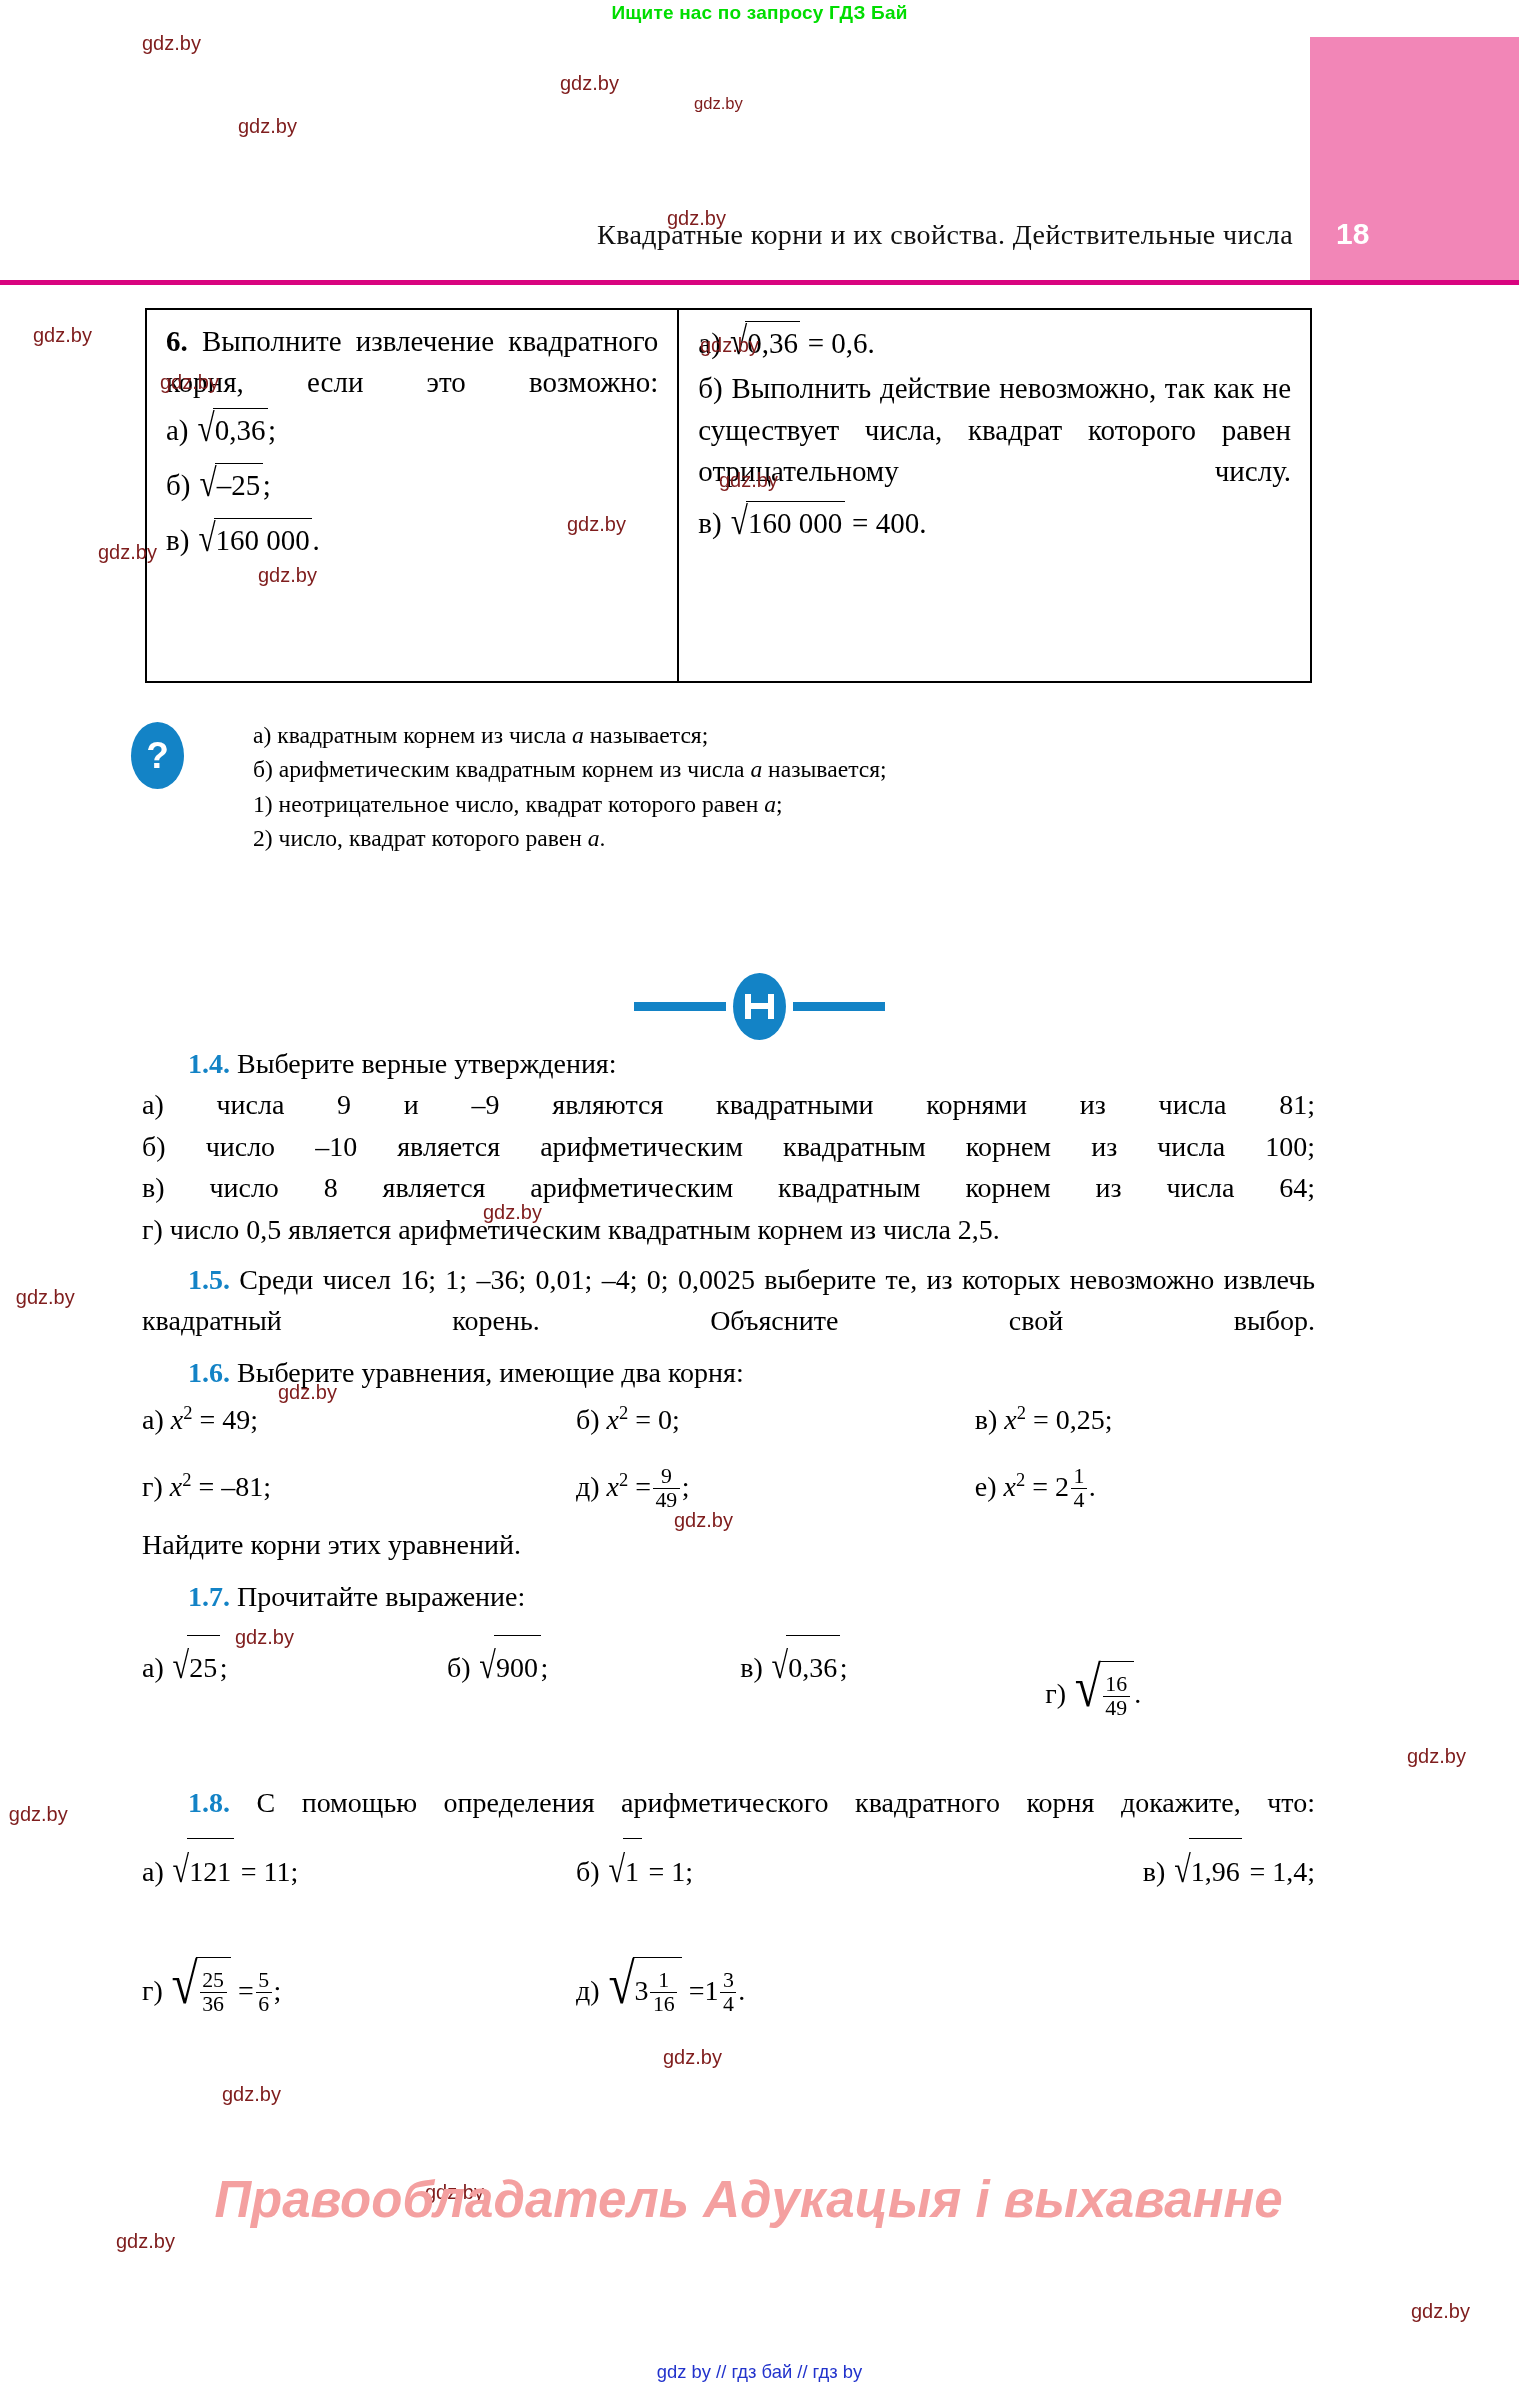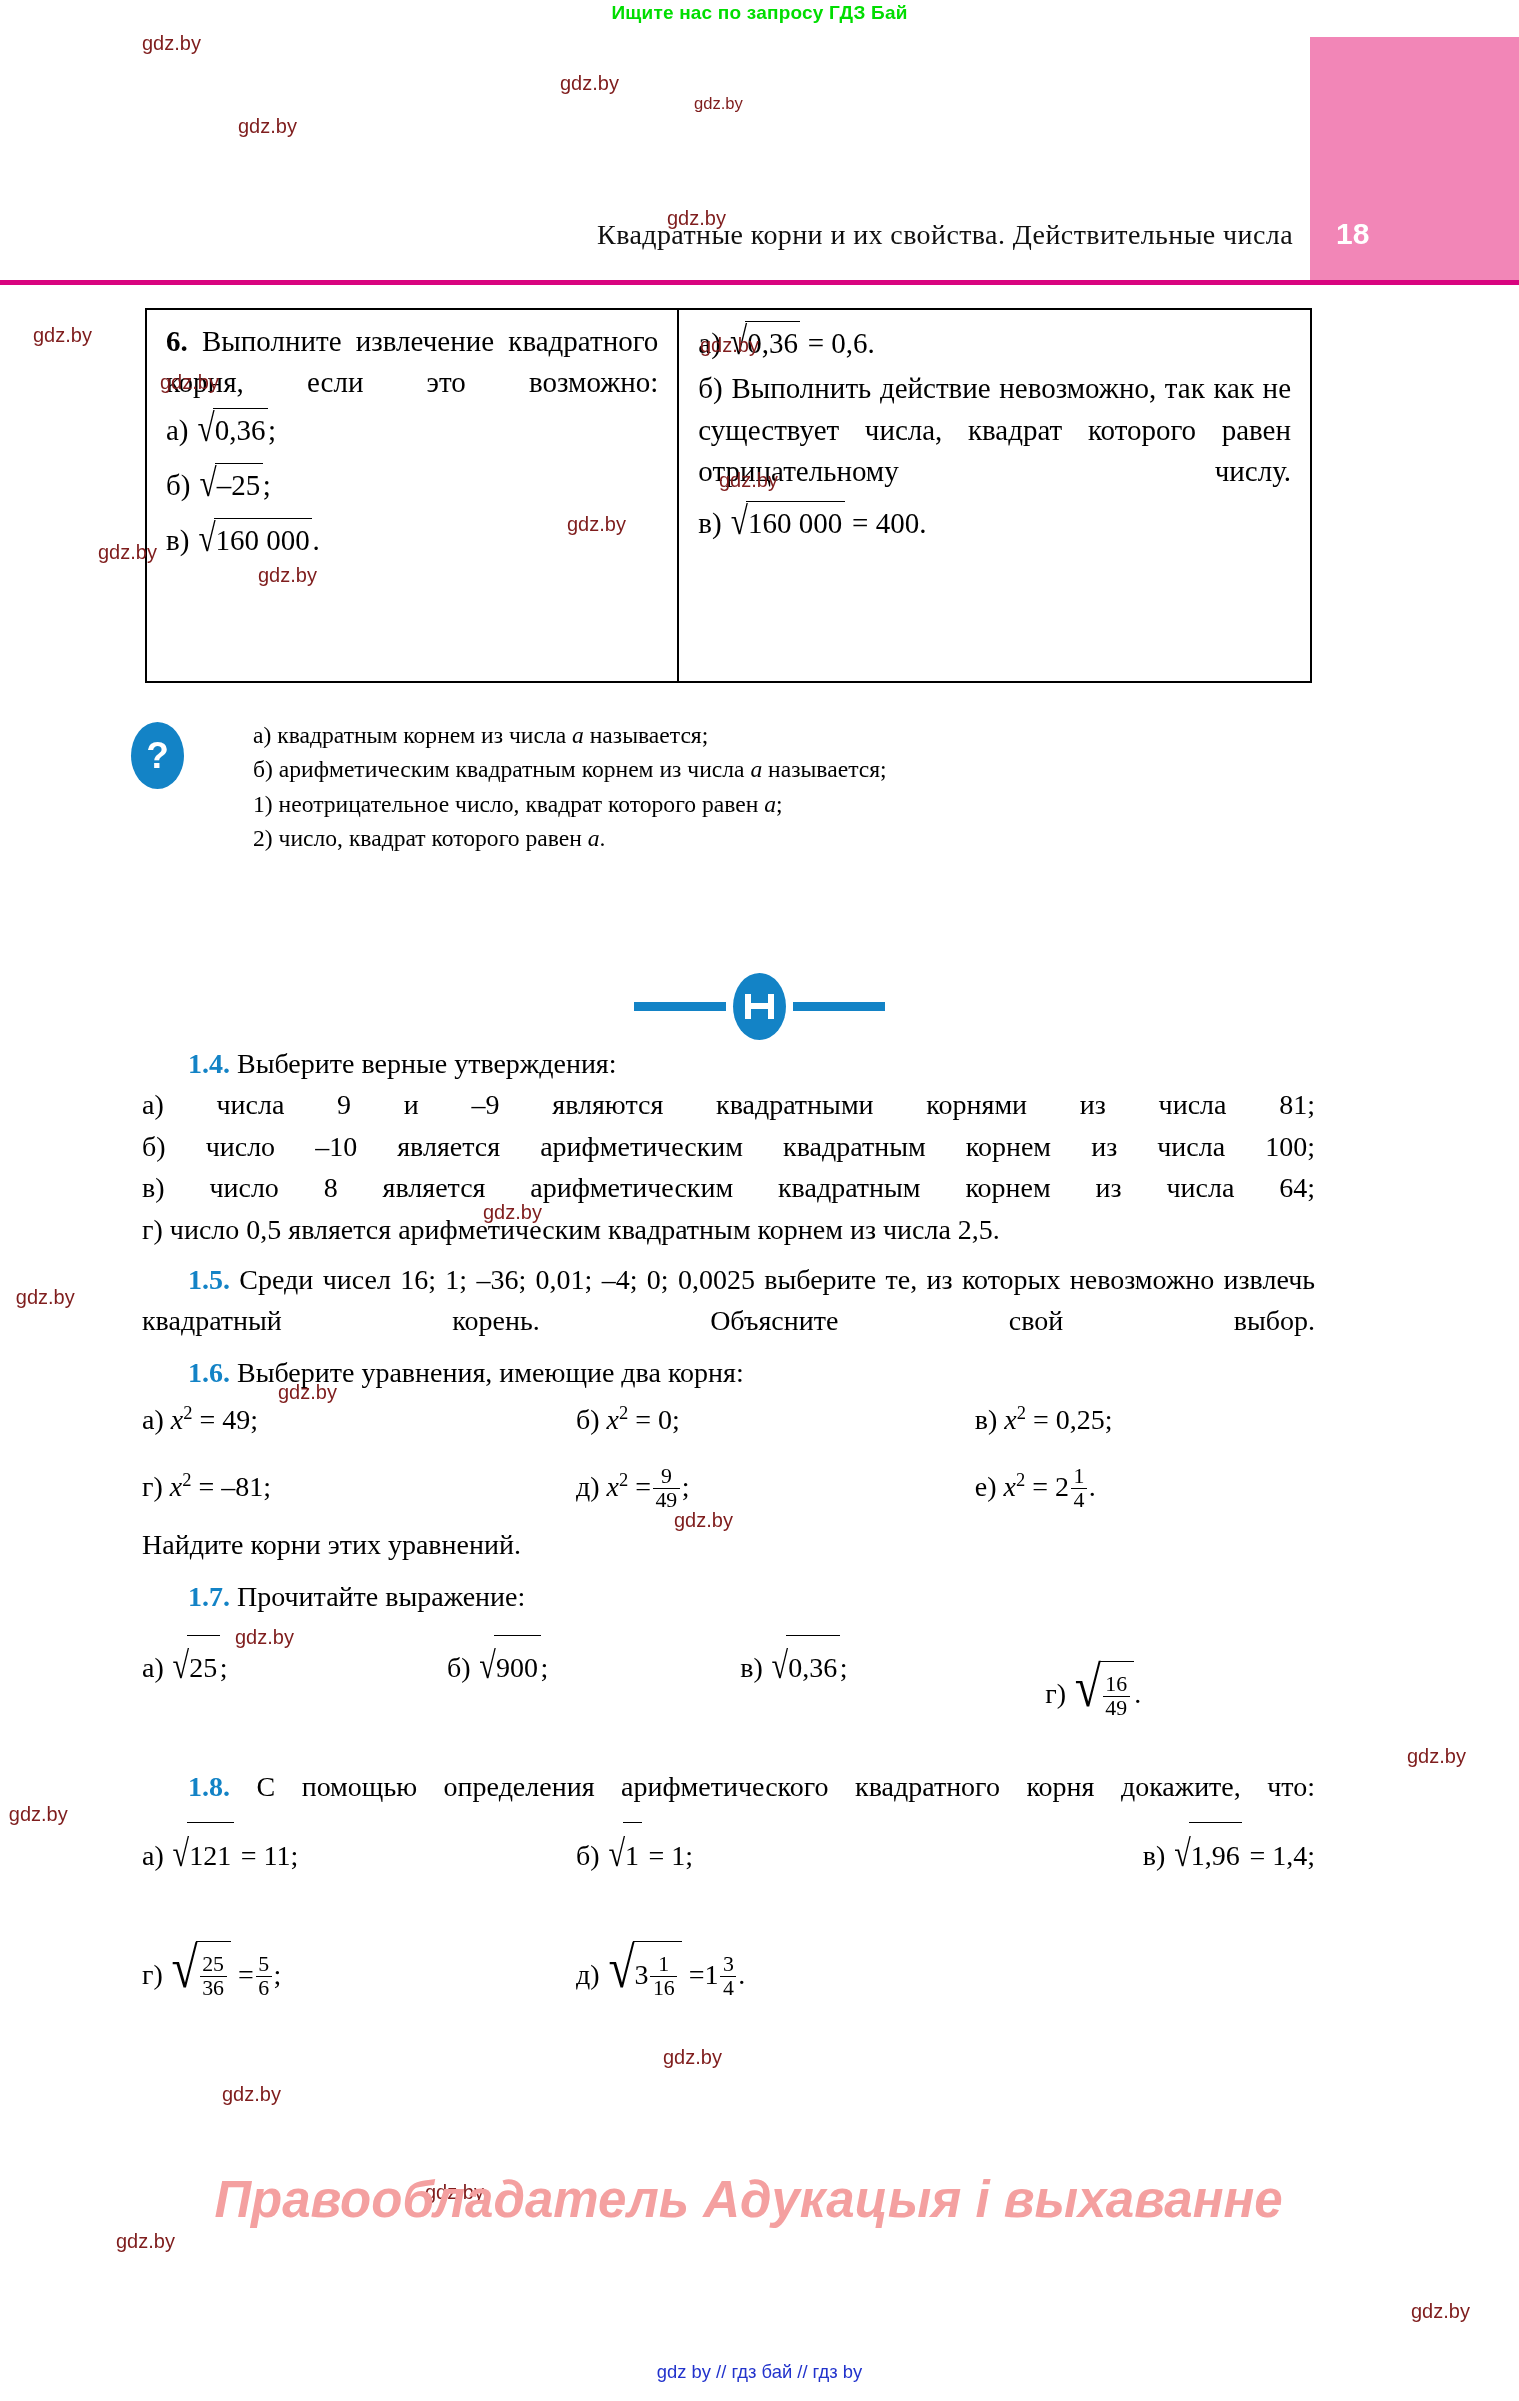--- a/index.html
+++ b/index.html
@@ -447,21 +447,21 @@
     <div class="d3">
       <span>в)</span>
       <span class="rad"><span class="sym">√</span><span class="body">0,36</span></span><span>;</span>
     </div>
     <div class="d4">
       <span>г)</span>
       <span class="rad"><span class="sym" style="font-size:1.7em;transform:scaleY(1.2)">√</span><span class="body"><span class="frac"><span class="num">16</span><span class="den">49</span></span></span></span><span>.</span>
     </div>
   </div>
 
-  <p class="indent jfull" style="margin-top:23px;">
+  <p class="indent jfull" style="margin-top:39px;">
     <span class="task-num">1.8.</span>
     <span>С помощью определения арифметического квадратного корня докажите, что:</span>
   </p>
 
   <div class="row3 tall-row" style="margin-top:14px;">
     <div class="c1">
       <span>а)</span>
       <span class="rad"><span class="sym">√</span><span class="body">121</span></span>
       <span>= 11;</span>
     </div>

